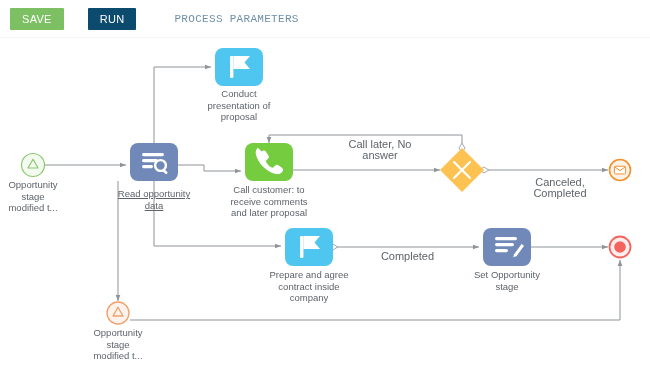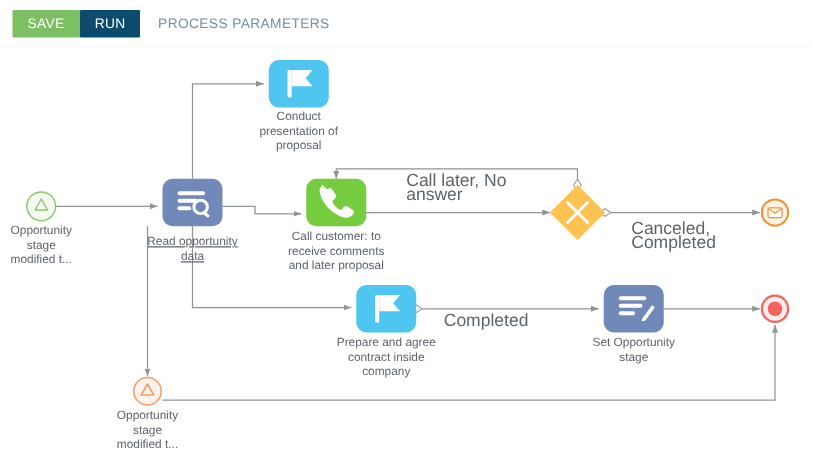--- a/index.html
+++ b/index.html
@@ -37,31 +37,31 @@
     outline: none;
     cursor: pointer;
     font-family: "Liberation Sans", sans-serif;
     font-size: 11px;
     letter-spacing: 0.3px;
     color: #ffffff;
     padding: 0 12px;
     height: 22px;
     line-height: 22px;
     border-radius: 1px;
-    margin-right: 0;
+    margin-right: 24px;
     text-align: center;
   }
   .btn-save { background: #7dc063; }
   .btn-run  { background: #0c4a6e; }
   .link-btn {
     background: none;
     border: none;
     outline: none;
     cursor: pointer;
-    font-family: Liberation Sans, sans-serif;
+    font-family: Liberation Mono, monospace;
     font-size: 11px;
     letter-spacing: 0.3px;
     color: #6f90ab;
     padding: 0 8px;
     margin-left: 6px;
   }
   .toolbar-sep {
     position: absolute;
     left: 0; top: 37px;
     width: 650px;
@@ -84,21 +84,22 @@
     text-align: center;
     font-size: 9.5px;
     line-height: 11.5px;
     color: #5d646b;
     font-family: "Liberation Sans", sans-serif;
     pointer-events: none;
     white-space: pre-line;
   }
   .flow-label {
     position: absolute;
-    font-size: 14px;
+    text-align: center;
+    font-size: 11px;
     line-height: 11px;
     color: #5d646b;
     font-family: "Liberation Sans", sans-serif;
     white-space: pre-line;
   }
 </style>
 </head>
 <body>
 
 <div class="toolbar">

